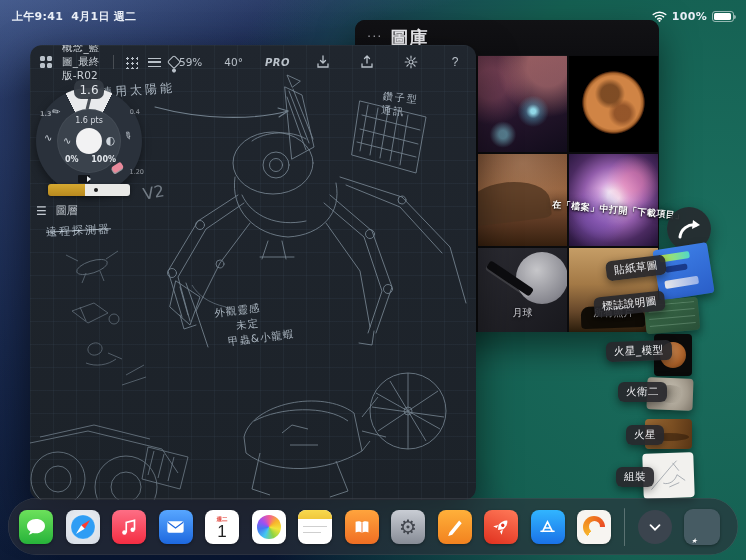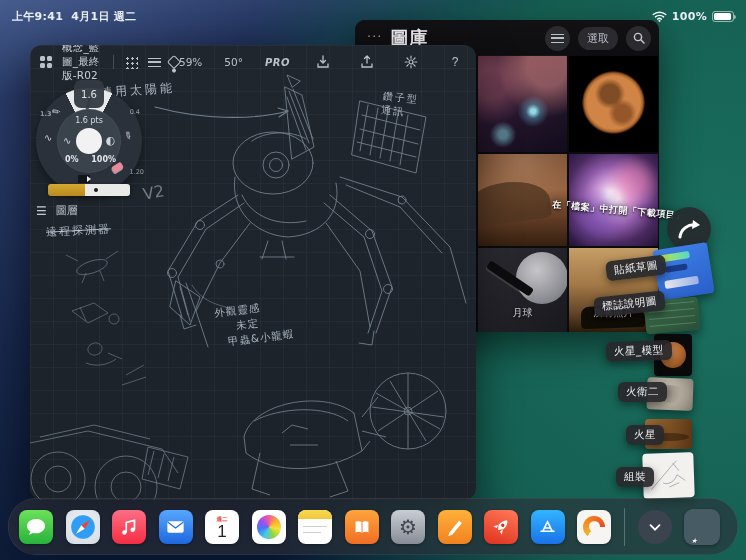--- a/index.html
+++ b/index.html
@@ -101,22 +101,22 @@
   .n-comm  { left:352px; top:46px; font-size:10px; letter-spacing:2px; line-height:14px; transform:rotate(6deg); }
   .n-v2    { left:113px; top:138px; font-size:16px; transform:rotate(-10deg); opacity:.6; }
   .n-probe { left:16px; top:178px; font-size:11px; letter-spacing:2px; transform:rotate(-3deg); text-decoration:line-through; }
   .n-insp  { left:186px; top:256px; font-size:10.5px; letter-spacing:1px; line-height:15px; transform:rotate(-7deg); }
   .n-insp .i2 { margin-left:20px; } .n-insp .i3 { margin-left:10px; }
   
   .wheel { position:absolute; left:6px; top:43px; width:106px; height:106px; z-index:6; }
   .w-ring { position:absolute; inset:0; border-radius:50%; background:#2a313b; box-shadow:0 4px 10px rgba(0,0,0,.4); }
   .w-wedge { position:absolute; inset:0; border-radius:50%;
       background:conic-gradient(from 334deg, #e9eaec 0 52deg, transparent 52deg 360deg); }
-  .w-tab { position:absolute; left:38px; top:-8px; width:30px; height:28px; border-radius:7px; background:rgba(52,58,66,.95);
-      color:#dfe3e8; font-size:10px; display:flex; align-items:center; justify-content:center; }
+  .w-tab { position:absolute; left:38px; top:-8px; width:30px; height:19px; border-radius:7px; background:rgba(52,58,66,.95);
+      color:#dfe3e8; font-size:12px; display:flex; align-items:center; justify-content:center; }
   .w-nib { position:absolute; left:51px; top:9px; width:3px; height:13px; background:#4a4f57; transform:rotate(14deg); border-radius:1px; }
   .w-inner { position:absolute; left:21px; top:21px; width:64px; height:64px; border-radius:50%; background:#3a424c;
       box-shadow:inset 0 0 0 1px rgba(255,255,255,.05); }
   .w-pts { position:absolute; left:0; right:0; top:7px; text-align:center; color:#d9dde3; font-size:8px; }
   .w-min { position:absolute; left:8px; bottom:9px; color:#e3e7ec; font-size:8px; font-weight:bold; }
   .w-max { position:absolute; right:5px; bottom:9px; color:#e3e7ec; font-size:8px; font-weight:bold; }
   .w-press { position:absolute; left:6px; top:26px; color:#cfd6dd; font-size:10px; }
   .w-contrast { position:absolute; right:6px; top:25px; color:#cfd6dd; font-size:11px; }
   .w-center { position:absolute; left:40px; top:40px; width:26px; height:26px; border-radius:50%; background:#f2f2f3; }
   .w-num { position:absolute; color:rgba(225,230,236,.6); font-size:6.5px; }
@@ -221,32 +221,20 @@
       <span class="batt">
           <i></i>
         </span>
     </div>
   </div>
 
   <div class="gallery">
     <div class="g-header">
       <span class="g-dots">···</span>
       <span class="g-title">圖庫</span>
-      <div class="g-actions">
-        <button class="g-circle">
-            <span class="hamb"></span>
-          </button>
-        <button class="g-select">選取</button>
-        <button class="g-circle">
-          <svg width="12" height="12" viewBox="0 0 12 12">
-            <circle cx="5" cy="5" r="3.6" stroke="#c9ccd4" stroke-width="1.4" fill="none"></circle>
-              <path d="M8 8l3 3" stroke="#c9ccd4" stroke-width="1.4" stroke-linecap="round"></path>
-          </svg>
-        </button>
-      </div>
     </div>
     <div class="tile t-filler" style="left:32px; top:35px; height:97px;"></div>
     <div class="tile t-nebula1" style="left:123px; top:35px; height:97px;"></div>
     <div class="tile t-mars" style="left:214px; top:35px; height:97px;"></div>
     <div class="tile t-filler" style="left:32px; top:134px; height:92px;"></div>
     <div class="tile t-desert" style="left:123px; top:134px; height:92px;"></div>
     <div class="tile t-nebula2" style="left:214px; top:134px; height:92px;"></div>
     <div class="tile t-filler" style="left:32px; top:228px; height:86px;"></div>
     <div class="tile t-scope" style="left:123px; top:228px; height:86px;">
       <span class="t-label">月球</span>
@@ -352,21 +340,21 @@
           <span class="dots9"></span>
         </button>
       <button class="icon-btn" style="margin-left:10px;">
           <span class="hamb"></span>
         </button>
       <button class="icon-btn" style="margin-left:8px;">
           <span class="lasso"></span>
         </button>
       <div class="c-right">
         <span>59%</span>
-        <span>50°</span>
+        <span>40°</span>
         <span class="pro">PRO</span>
         <button class="icon-btn">
           <svg width="14" height="14" viewBox="0 0 14 14">
             <path d="M7 1v7M4.5 5.5L7 8l2.5-2.5" stroke="#b9c1c9" stroke-width="1.3" fill="none" stroke-linecap="round"></path>
             <path d="M2 9v3h10V9" stroke="#b9c1c9" stroke-width="1.3" fill="none" stroke-linecap="round"></path>
           </svg>
         </button>
         <button class="icon-btn">
           <svg width="14" height="14" viewBox="0 0 14 14">
             <path d="M7 8V1M4.5 3.5L7 1l2.5 2.5" stroke="#b9c1c9" stroke-width="1.3" fill="none" stroke-linecap="round"></path>

